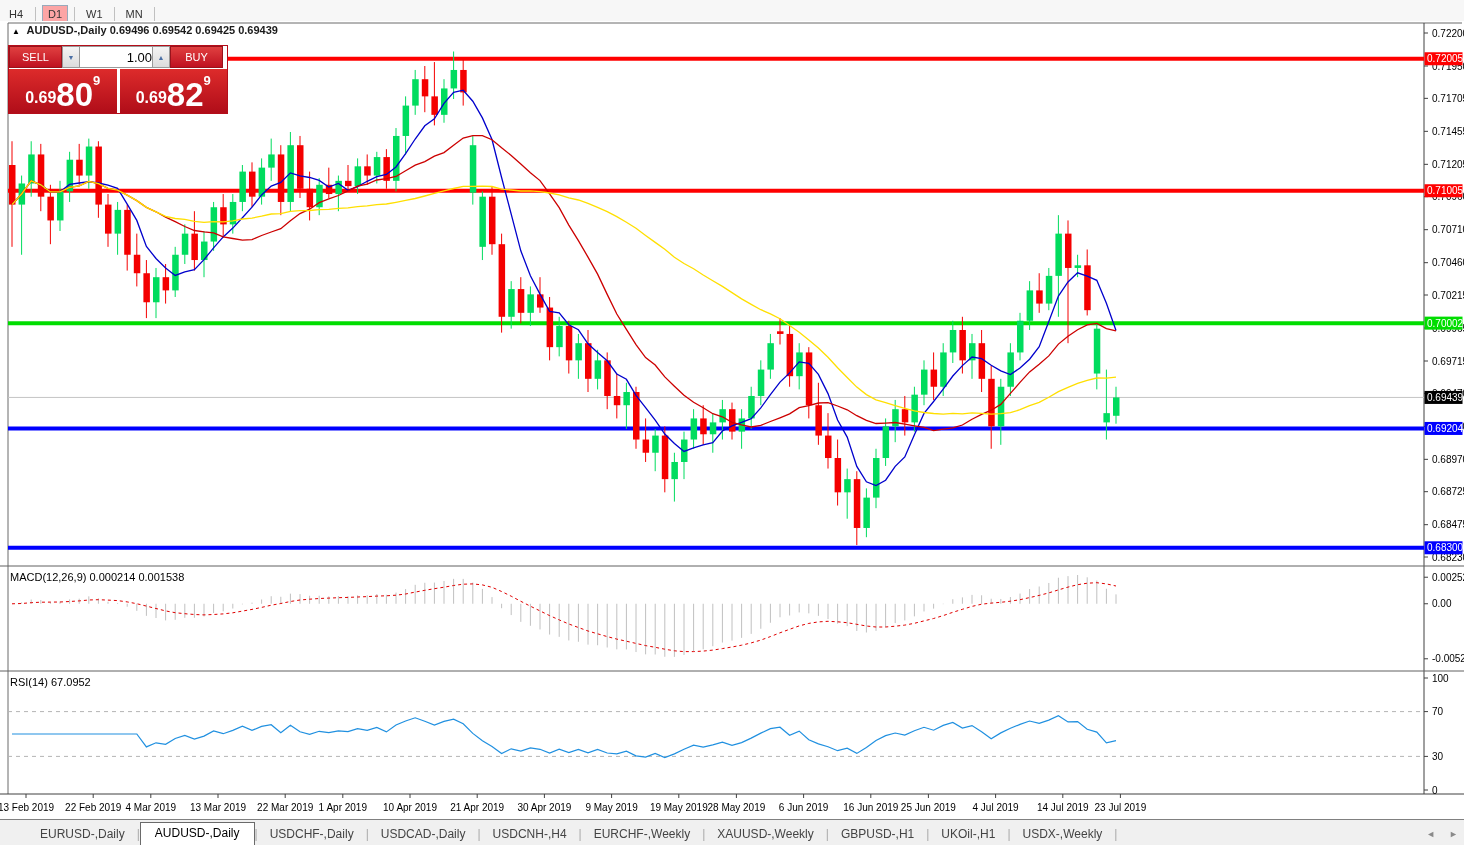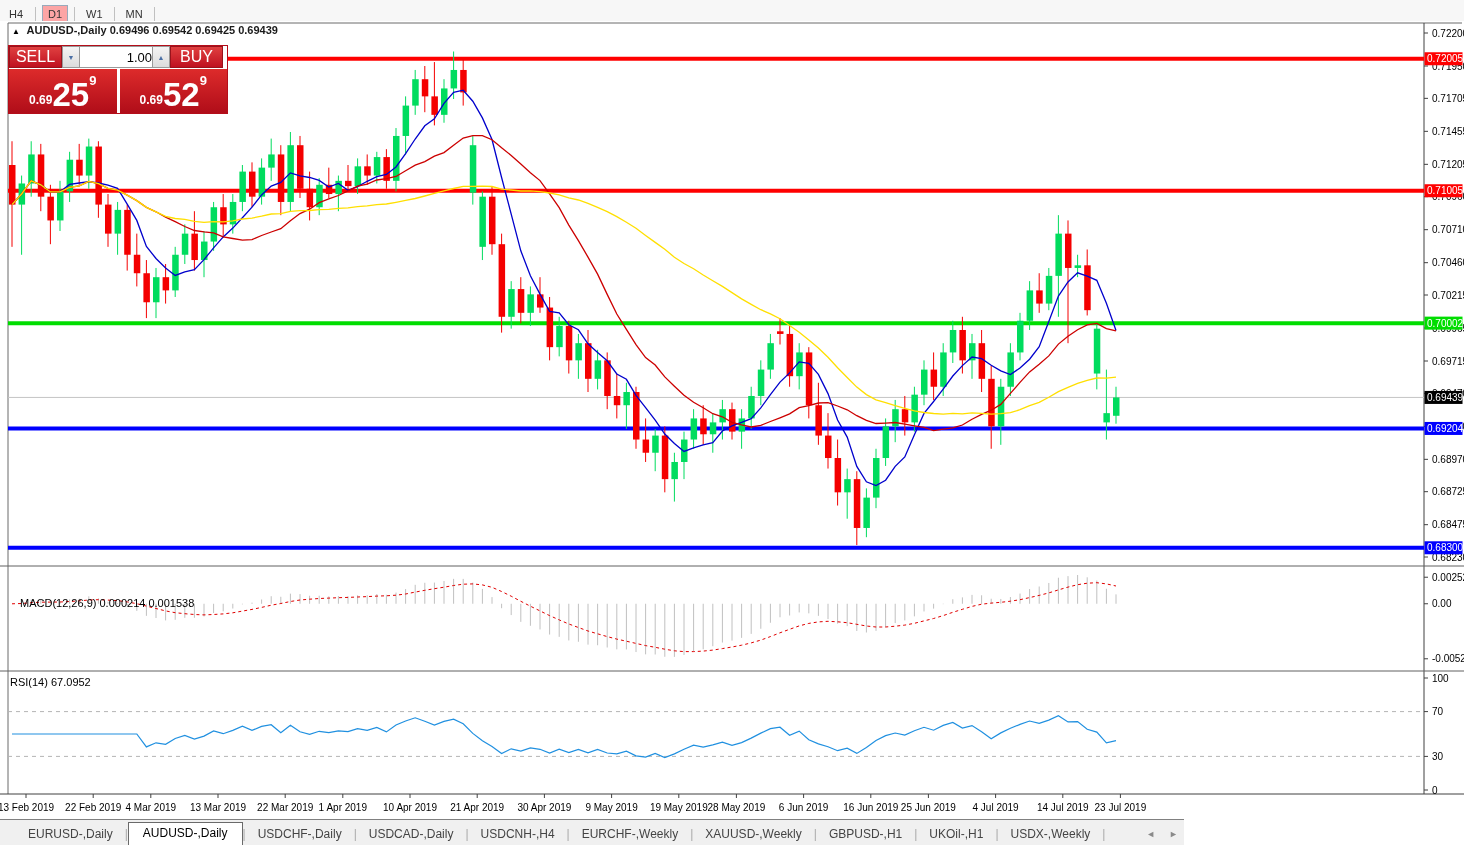--- a/index.html
+++ b/index.html
@@ -15,35 +15,35 @@
   #chart-area{position:absolute;left:0;top:21px;width:1464px;height:798px;background:#fff;}
   #chart-svg{position:absolute;left:0;top:0;}
   svg text{font-family:"Liberation Sans",sans-serif;}
   #chart-title{position:absolute;left:12px;top:3px;font-size:11px;color:#1a1a1a;white-space:nowrap;font-weight:bold;}
   #chart-title .tri{font-size:8px;margin-right:4px;color:#000;}
   .pane-label{position:absolute;font-size:11px;color:#000;white-space:nowrap;}
   
   #trade-panel{position:absolute;left:8px;top:24px;width:218px;border:1px solid #b40e1a;background:#fff;}
   .tp-row1{display:flex;height:22px;}
   .tp-sell,.tp-buy{width:53px;background:linear-gradient(#e04040,#bf1120);color:#fff;
-    border:1px solid #99131c;font-family:"Liberation Sans",sans-serif;font-size:16px;padding:0;cursor:pointer;}
+    border:1px solid #99131c;font-family:"Liberation Sans",sans-serif;font-size:11px;padding:0;cursor:pointer;}
   .tp-spin{width:18px;background:linear-gradient(#f4f4f4,#dcdcdc);border:1px solid #9a9a9a;
     color:#4a6fa5;font-size:7px;padding:0;cursor:pointer;}
   .tp-vol{width:72px;text-align:right;font-family:"Liberation Sans",sans-serif;font-size:13px;
     border:1px solid #9a9a9a;border-left:none;border-right:none;padding:0;}
   .tp-row2{display:flex;margin-top:1px;height:44px;}
   .tp-price{flex:1;background:linear-gradient(#dd2b2b,#b00d19);color:#fff;display:flex;
     align-items:flex-end;justify-content:center;padding:1px 2px 4px;cursor:pointer;}
   .tp-price + .tp-price{margin-left:3px;}
-  .tp-small{font-size:12px;font-weight:bold;line-height:1;padding-bottom:3px;}
+  .tp-small{font-size:16px;font-weight:bold;line-height:1;padding-bottom:3px;}
   .tp-big{font-size:33px;font-weight:bold;line-height:0.85;}
   .tp-sup{font-size:13px;font-weight:bold;align-self:flex-start;margin-top:3px;}
   
-  #tab-bar{position:absolute;left:0;top:819px;width:1184px;height:26px;background:#f0f0f0;
-    border-top:1px solid #808080;display:flex;align-items:flex-end;padding-left:16px;box-sizing:border-box;}
+  #tab-bar{position:absolute;left:0;top:819px;width:1464px;height:26px;background:#f0f0f0;
+    border-top:1px solid #808080;display:flex;align-items:flex-end;padding-left:28px;box-sizing:border-box;}
   .chart-tab{font-size:12px;color:#444;padding:3px 12px 4px;cursor:pointer;white-space:nowrap;}
   .chart-tab.active{background:#fff;border:1px solid #6a6a6a;border-bottom:none;color:#000;padding:3px 14px 5px;}
   .tab-pipe{color:#aaa;font-size:12px;padding-bottom:4px;}
   #tab-scroll{position:absolute;right:6px;bottom:6px;display:flex;gap:14px;}
   .scroll-btn{font-size:9px;color:#8a8a8a;background:none;border:none;padding:0;cursor:pointer;}
 </style>
 </head>
 <body>
 
 <div id="toolbar">
@@ -539,32 +539,32 @@
       </button>
       <input class="tp-vol" value="1.00" style="">
       <button class="tp-spin">
         <span>▲</span>
       </button>
       <button class="tp-buy">BUY</button>
     </div>
     <div class="tp-row2">
       <div class="tp-price">
         <span class="tp-small">0.69</span>
-        <span class="tp-big">25</span>
+        <span class="tp-big">80</span>
         <span class="tp-sup">9</span>
       </div>
       <div class="tp-price">
         <span class="tp-small">0.69</span>
-        <span class="tp-big">52</span>
+        <span class="tp-big">82</span>
         <span class="tp-sup">9</span>
       </div>
     </div>
   </div>
 
-  <div class="pane-label" style="left:20px;top:550px;margin-top:26px;">
+  <div class="pane-label" style="left:10px;top:550px;">
     <span>MACD(12,26,9)</span>
     <span>0.000214 0.001538</span>
   </div>
   <div class="pane-label" style="left:10px;top:655px;">
     <span>RSI(14)</span>
     <span>67.0952</span>
   </div>
 </div>
 
 <div id="tab-bar">

